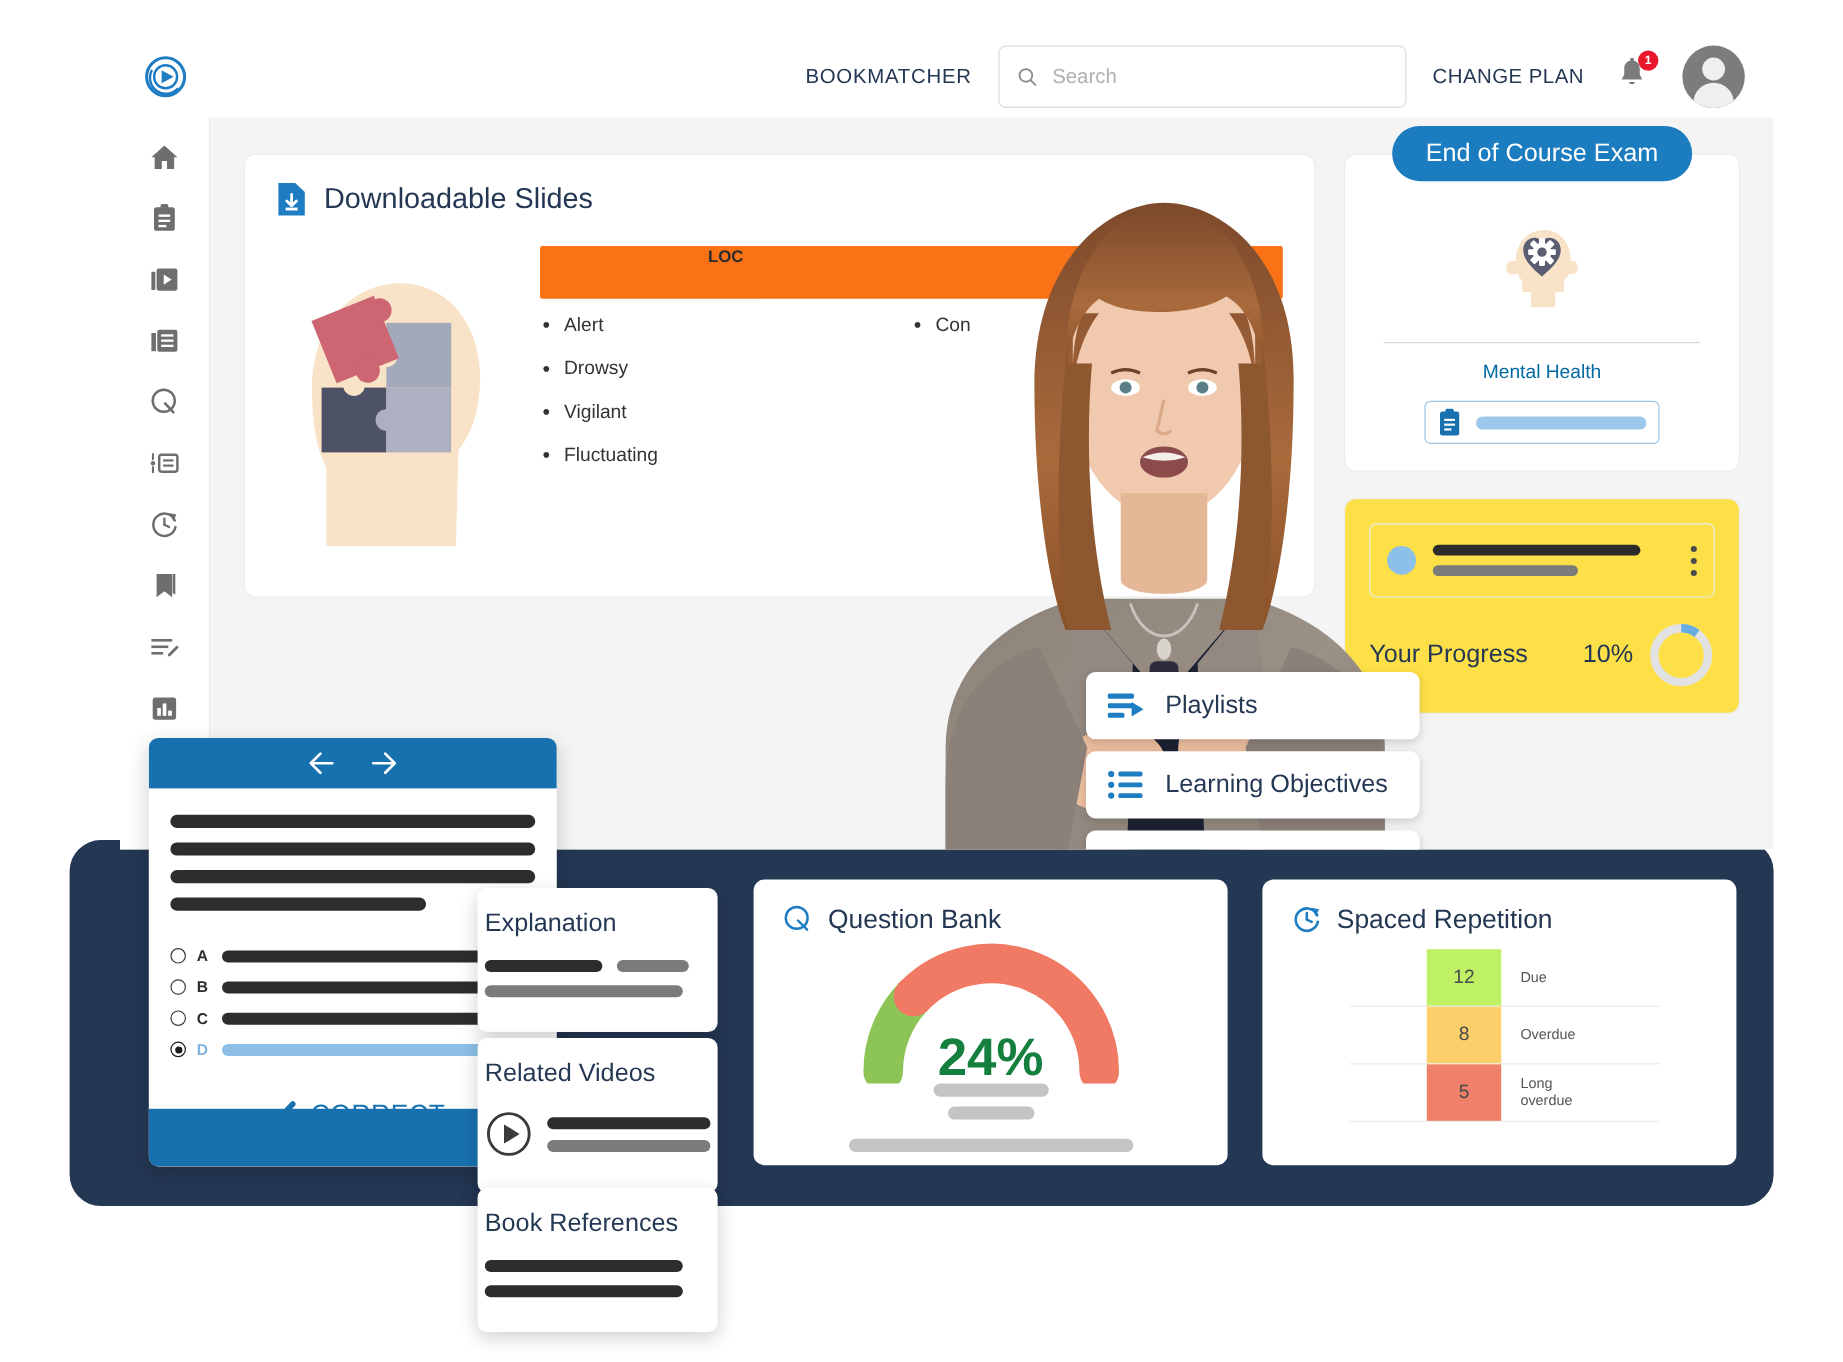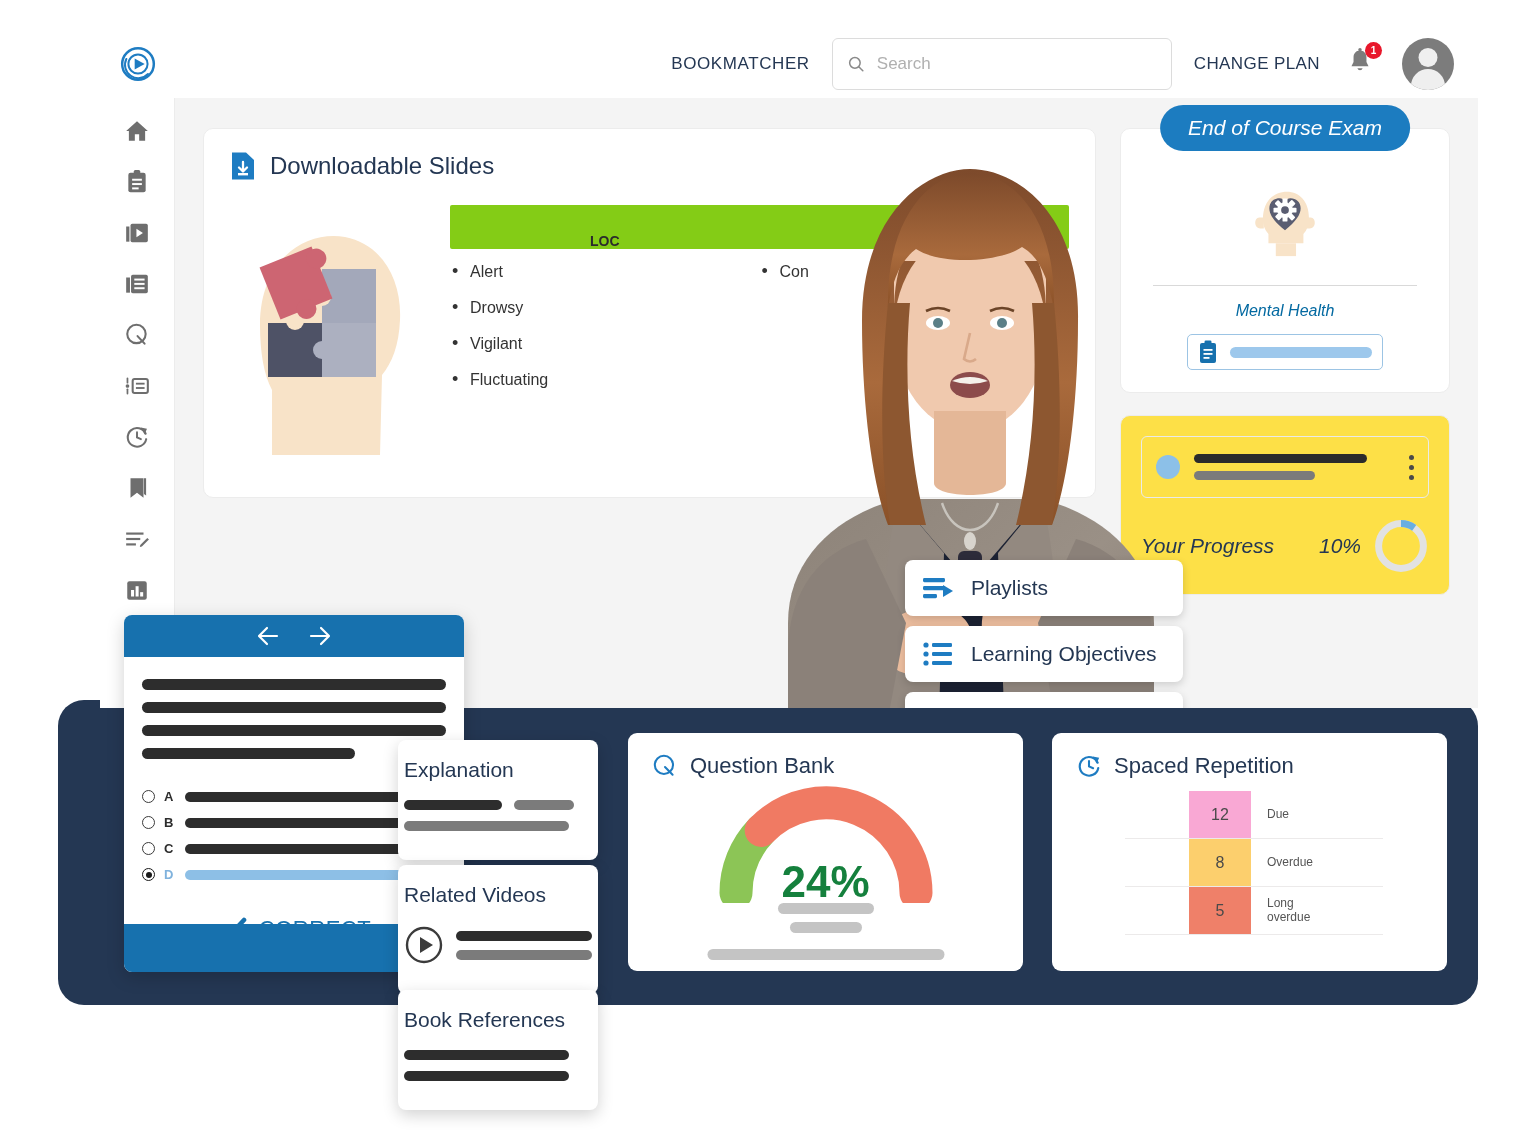--- a/index.html
+++ b/index.html
@@ -90,36 +90,36 @@
   .slides-card {
     flex: 1; background: #fff; border-radius: 10px; border: 1px solid #ececec;
     padding: 22px 26px; position: relative; height: 370px;
   }
   .card-title-row { display: flex; align-items: center; gap: 14px; }
   .card-title { font-size: 24px; color: #243753; font-weight: 400; }
   .slide-area { display: flex; margin-top: 24px; gap: 20px; }
   .brain-svg { width: 200px; height: 250px; flex: none; }
   .loc-table { flex: 1; }
   .loc-head {
-    background: #84cc16; height: 44px; display: flex; align-items: flex-end;
+    background: #f97316; height: 44px; display: flex; align-items: flex-start;
     border-radius: 2px;
   }
   .loc-head span { flex: 1; text-align: center; font-size: 14px; font-weight: bold; color: #2b2b2b; }
   .loc-cols { display: flex; margin-top: 14px; }
   .loc-col { flex: 1; }
   .loc-col ul { list-style: none; }
   .loc-col li {
     font-size: 16px; color: #333; margin-bottom: 18px; position: relative; padding-left: 20px;
   }
   .loc-col li::before {
     content: "•"; position: absolute; left: 2px; top: -2px; font-size: 18px; color: #333;
   }
 
   
-  .right-col { width: 330px; flex: none; display: flex; flex-direction: column; gap: 22px; font-style: italic; }
+  .right-col { width: 330px; flex: none; display: flex; flex-direction: column; gap: 22px; }
   .exam-card {
     background: #fff; border-radius: 10px; border: 1px solid #ececec;
     padding: 40px 24px 22px; position: relative; text-align: center;
   }
   .exam-pill {
     position: absolute; left: 50%; top: -24px; transform: translateX(-50%);
     background: #1c7cc0; color: #fff; border-radius: 26px;
     padding: 11px 28px; font-size: 21px; white-space: nowrap; cursor: pointer;
   }
   .exam-head-svg { width: 92px; height: 92px; margin: 8px auto 0; display: block; }
@@ -677,21 +677,21 @@
         <path d="M15.5 3.2 L21.4 4.4 L19 9.8 Z" fill="#1e7cc2"></path>
         <line x1="12" y1="7.3" x2="12" y2="12.3" stroke="#1e7cc2" stroke-width="1.9" stroke-linecap="round"></line>
         <line x1="12" y1="12.3" x2="15.8" y2="14.1" stroke="#1e7cc2" stroke-width="1.9" stroke-linecap="round"></line>
       </svg>
       <div class="dash-title">Spaced Repetition</div>
     </div>
 
     <div class="sr-chart">
       <div class="sr-row">
         <div class="sr-spacer"></div>
-        <div class="sr-block" style="background:#f9a8d4">12</div>
+        <div class="sr-block" style="background:#bef264">12</div>
         <div class="sr-label">Due</div>
         <div class="sr-grid" style="bottom:0"></div>
       </div>
       <div class="sr-row">
         <div class="sr-spacer"></div>
         <div class="sr-block" style="background:#fccf6d">8</div>
         <div class="sr-label">Overdue</div>
         <div class="sr-grid" style="bottom:0"></div>
       </div>
       <div class="sr-row">

